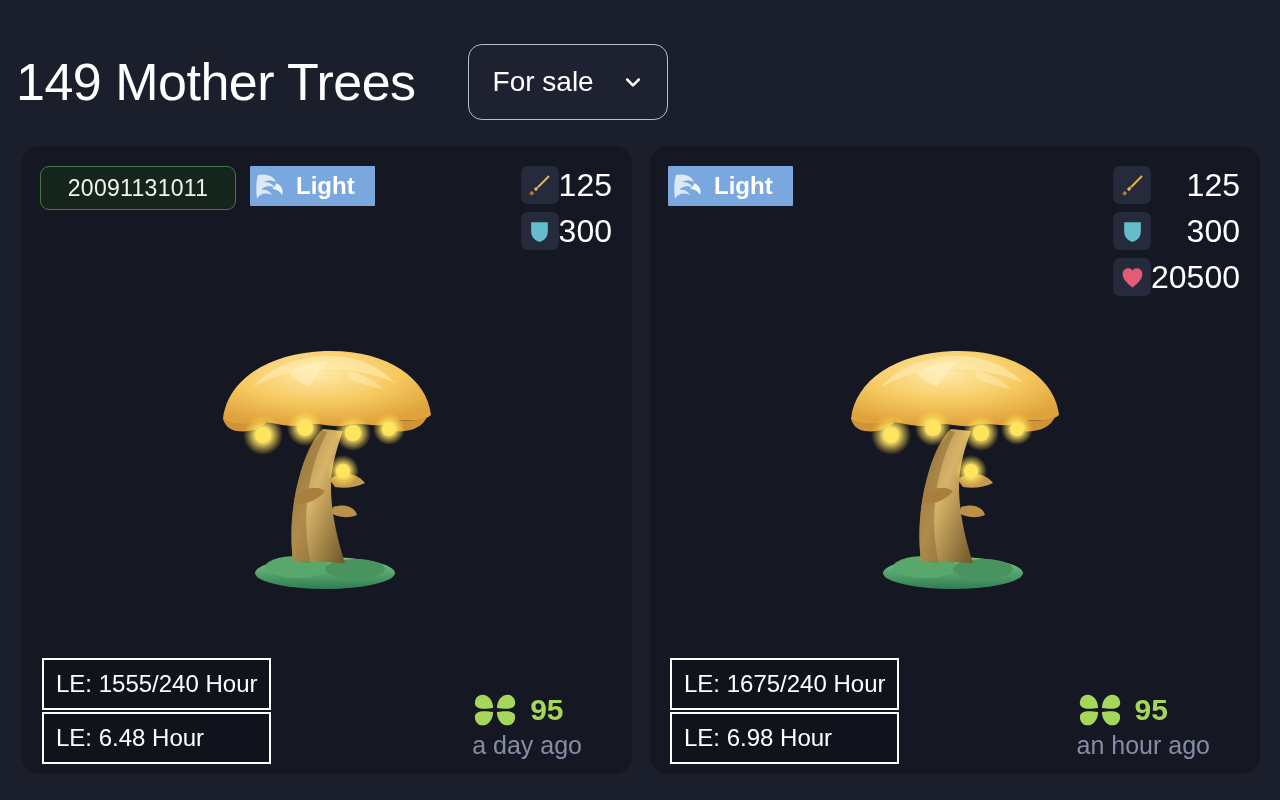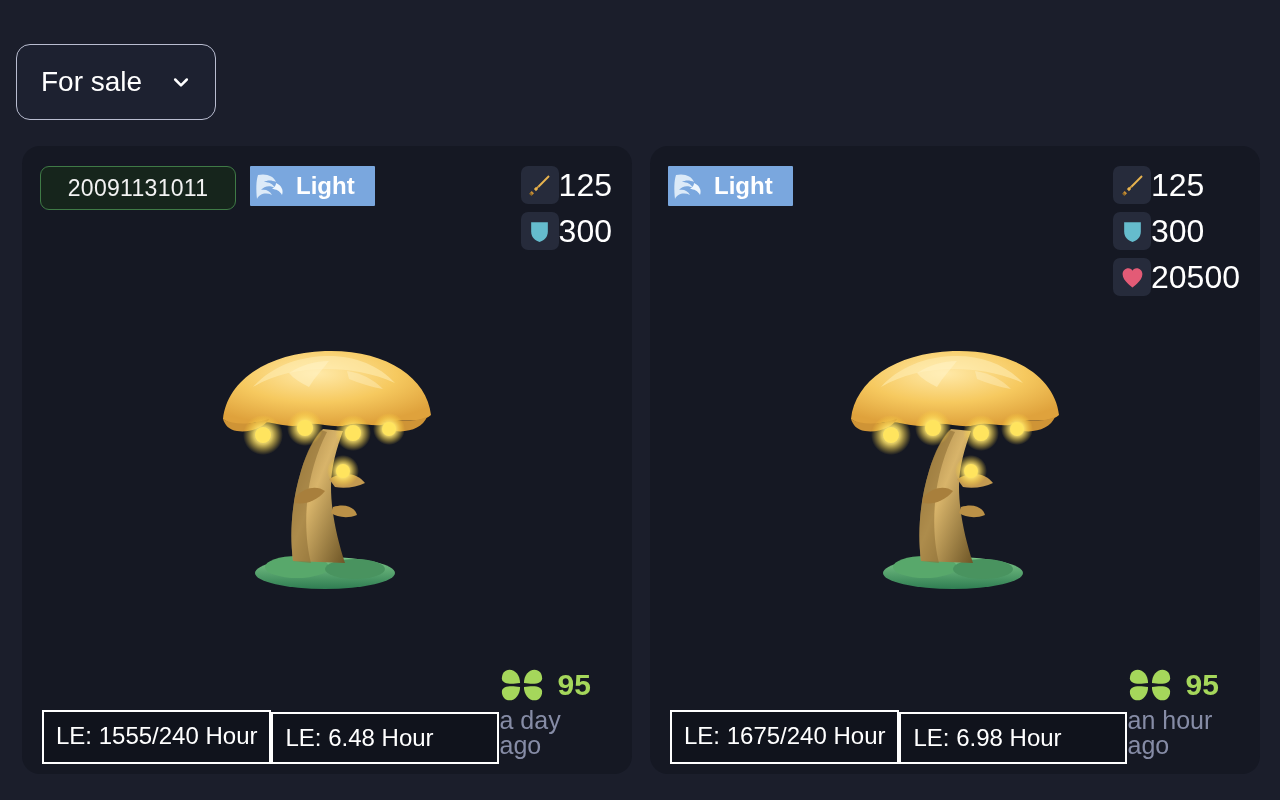--- a/index.html
+++ b/index.html
@@ -108,21 +108,21 @@
     background: #7aa7de;
     color: #ffffff;
     font-size: 24px;
     font-weight: 700;
     width: fit-content;
   }
   .element-icon { width: 34px; height: 32px; display: block; }
 
   
   .stats { display: flex; flex-direction: column; gap: 8px; padding-right: 2px; }
-  .stat-row { display: flex; align-items: center; gap: 0; }
+  .stat-row { display: flex; align-items: center; gap: 0; justify-content: space-between; }
   .stat-icon-tile {
     width: 38px; height: 38px;
     border-radius: 7px;
     background: #262b3b;
     display: flex; align-items: center; justify-content: center;
     flex: 0 0 auto;
   }
   .stat-icon-tile svg { width: 25px; height: 25px; display: block; }
   .stat-value {
     font-size: 32px;
@@ -145,21 +145,21 @@
 
   
   .card-bottom {
     position: absolute;
     left: 0; right: 0; bottom: 10px;
     display: flex;
     align-items: flex-end;
     justify-content: space-between;
     padding: 0 20px 0 20px;
   }
-  .le-stack { display: flex; }
+  .le-stack { display: flex; flex-direction: column; }
   .le-box {
     border: 2px solid #ffffff;
     background: #10131c;
     color: #ffffff;
     font-size: 24px;
     padding: 9px 12px;
     min-width: 228px;
     white-space: nowrap;
     line-height: 1.25;
   }
@@ -183,20 +183,21 @@
   .time-ago {
     font-size: 25px;
     color: #868ca6;
     line-height: 1;
   }
 </style>
 </head>
 <body>
 
 <div class="header">
+  <div class="page-title">149 Mother Trees</div>
 
   <div class="filter-select">
     <span class="filter-select-label">For sale</span>
     <svg class="chevron" viewBox="0 0 24 24">
       <path d="M5 9 L12 16 L19 9" fill="none" stroke="#ffffff" stroke-width="3" stroke-linecap="round" stroke-linejoin="round"></path>
     </svg>
   </div>
 </div>
 
 <div class="cards-grid">

